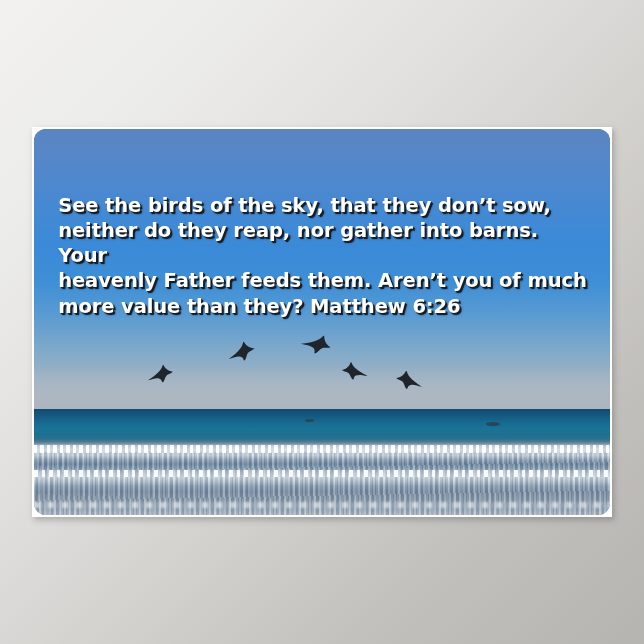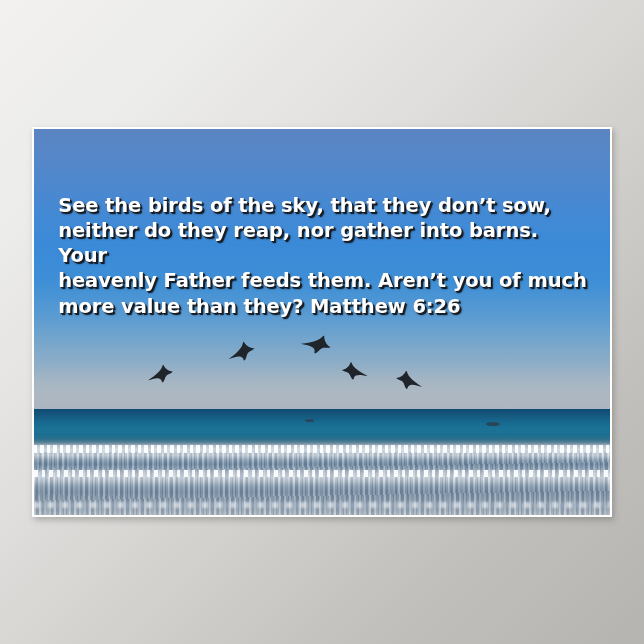--- a/index.html
+++ b/index.html
@@ -42,20 +42,21 @@
     box-sizing: border-box;
     box-shadow: 2px 3px 6px rgba(60, 58, 55, 0.30);
   }
 
   #photo {
     position: relative;
     width: 100%;
     height: 100%;
     overflow: hidden;
     background: #4f7fc0;
+    border-radius: 12px;
   }
 
   
   .sky {
     position: absolute;
     left: 0; top: 0;
     width: 100%;
     height: 73.2%;
     background: linear-gradient(to bottom,
       #5b84c2 0%,

